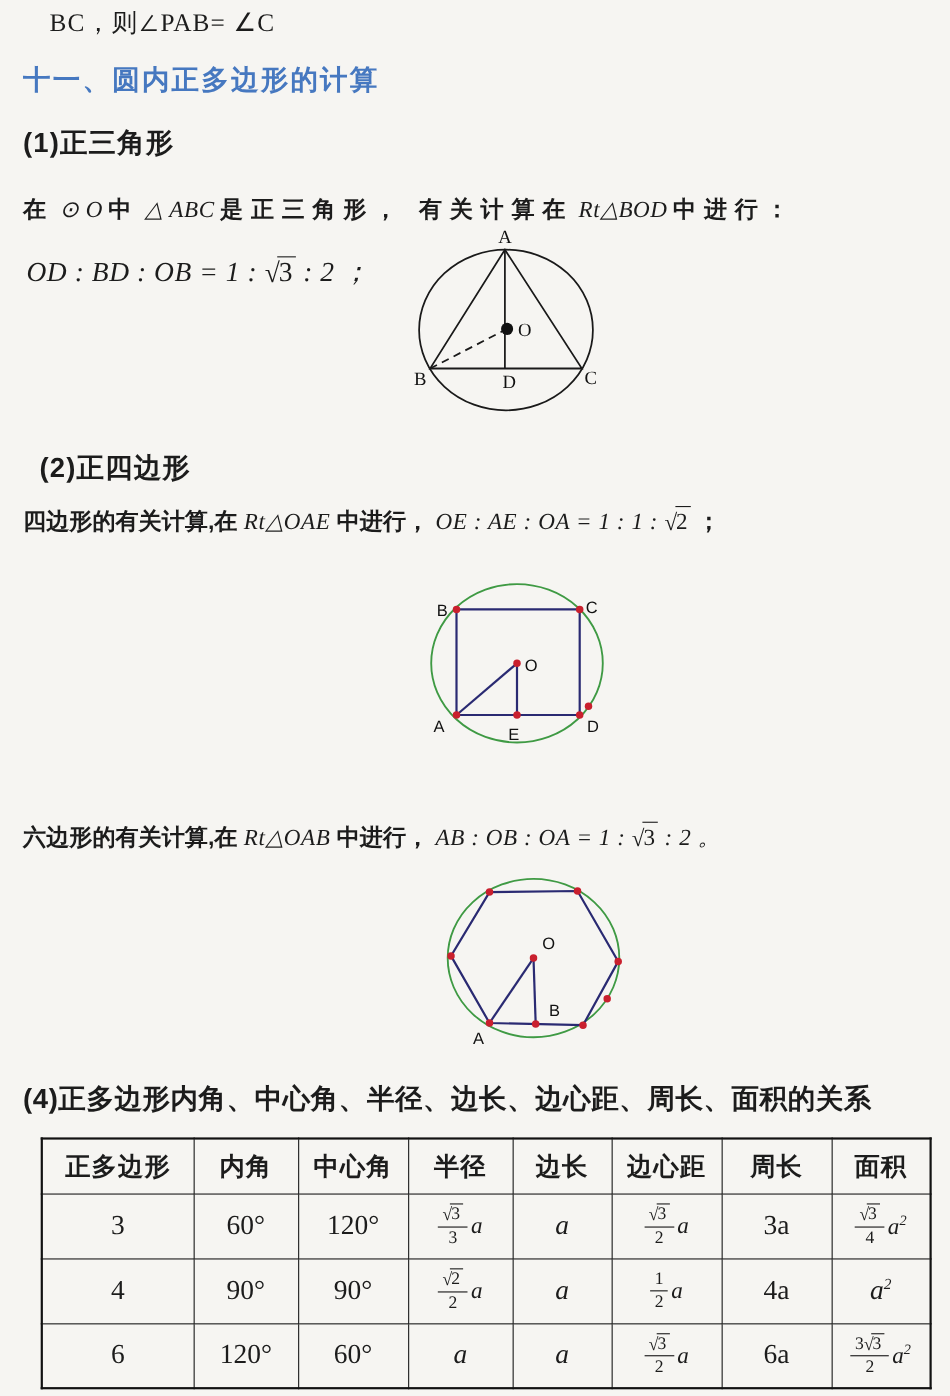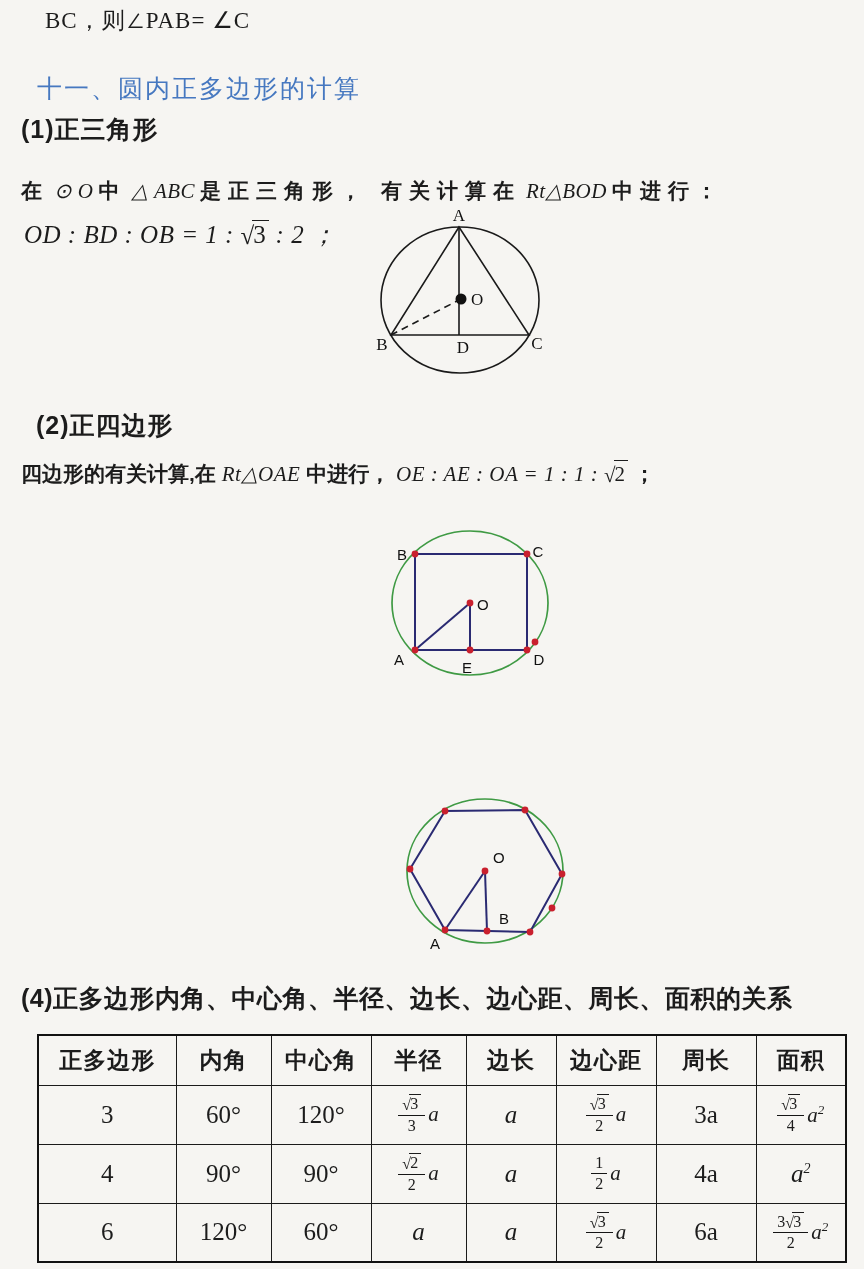--- a/index.html
+++ b/index.html
@@ -7,33 +7,33 @@
     --green:#3f9a44; --navy:#2a2a72; --red:#c9202e;
   }
   *{box-sizing:border-box;}
   html,body{margin:0;padding:0;}
   body{width:864px;height:1269px;background:var(--bg);overflow:hidden;
        font-family:"Liberation Sans",sans-serif;color:var(--ink);}
   .page{position:relative;width:864px;height:1269px;background:var(--bg);}
 
   .abs{position:absolute;}
   .top-line{left:45px;top:5px;font-family:"Liberation Serif",serif;font-size:23px;letter-spacing:1px;}
-  .heading{left:21px;top:56px;margin:16px;font-size:25px;font-weight:400;color:var(--accent);letter-spacing:2px;}
+  .heading{left:21px;top:56px;margin:0;font-size:25px;font-weight:700;color:var(--accent);letter-spacing:2px;}
   .sub-title{font-size:25px;font-weight:600;letter-spacing:1px;font-family:"Liberation Sans",sans-serif;}
   .s1t{left:21px;top:113px;text-align:right;}
   .s2t{left:36px;top:409px;}
   .s3t{left:21px;top:696px;}
   .s4t{left:21px;top:982px;letter-spacing:0.5px;}
 
   .body-line{font-size:21px;line-height:1.3;}
   .s1b{left:21px;top:177px;width:822px;}
   .s2b{left:21px;top:460px;width:760px;}
   .s3b{left:21px;top:747px;width:760px;}
   .formula{font-size:25px;}
-  .s1f{left:24px;top:218px;text-align:right;}
+  .s1f{left:24px;top:230px;text-align:right;}
 
   .seg-cjk{font-weight:600;font-family:"Liberation Sans",sans-serif;}
   .seg-math{font-family:"Liberation Serif",serif;font-style:italic;}
   .s1b .seg-cjk{letter-spacing:7px;}
   .s1b .seg-math{letter-spacing:1.5px;margin:0 5px;}
   .formula .seg-math,.body-line .seg-math{letter-spacing:0.5px;}
 
   
   .sq{display:inline-block;white-space:nowrap;font-family:"Liberation Serif",serif;font-style:normal;}
   .sqs{display:inline-block;transform:translateY(1px);}
@@ -105,20 +105,21 @@
       <circle cx="150" cy="116" r="3.4"></circle>
     </g>
     <text x="17" y="34" text-anchor="middle">B</text>
     <text x="153" y="31" text-anchor="middle">C</text>
     <text x="14" y="139" text-anchor="middle">A</text>
     <text x="154" y="139" text-anchor="middle">D</text>
     <text x="92" y="84">O</text>
     <text x="82" y="147" text-anchor="middle">E</text>
   </svg>
 
+  <div class="abs body-line s3b"><span class="seg-cjk">六边形的有关计算,在 </span><span class="seg-math">Rt△OAB</span><span class="seg-cjk"> 中进行， </span><span class="seg-math">AB : OB : OA = 1 : </span><span class="sq"><span class="sqs">√</span><span class="sqv">3</span></span><span class="seg-math"> : 2 。</span></div>
 
   <svg class="abs" style="left:400px;top:790px;" width="175" height="165" viewBox="0 0 175 165">
     <ellipse cx="85" cy="81" rx="78" ry="72" fill="none" stroke="#3f9a44" stroke-width="1.7"></ellipse>
     <polygon points="45,21 125,20 162,84 130,142 45,140 10,79" fill="none" stroke="#2a2a72" stroke-width="2"></polygon>
     <line x1="85" y1="81" x2="45" y2="140" stroke="#2a2a72" stroke-width="2"></line>
     <line x1="85" y1="81" x2="87" y2="141" stroke="#2a2a72" stroke-width="2"></line>
     <g fill="#c9202e">
       <circle cx="45" cy="21" r="3.4"></circle>
         <circle cx="125" cy="20" r="3.4"></circle>
       <circle cx="162" cy="84" r="3.4"></circle>

